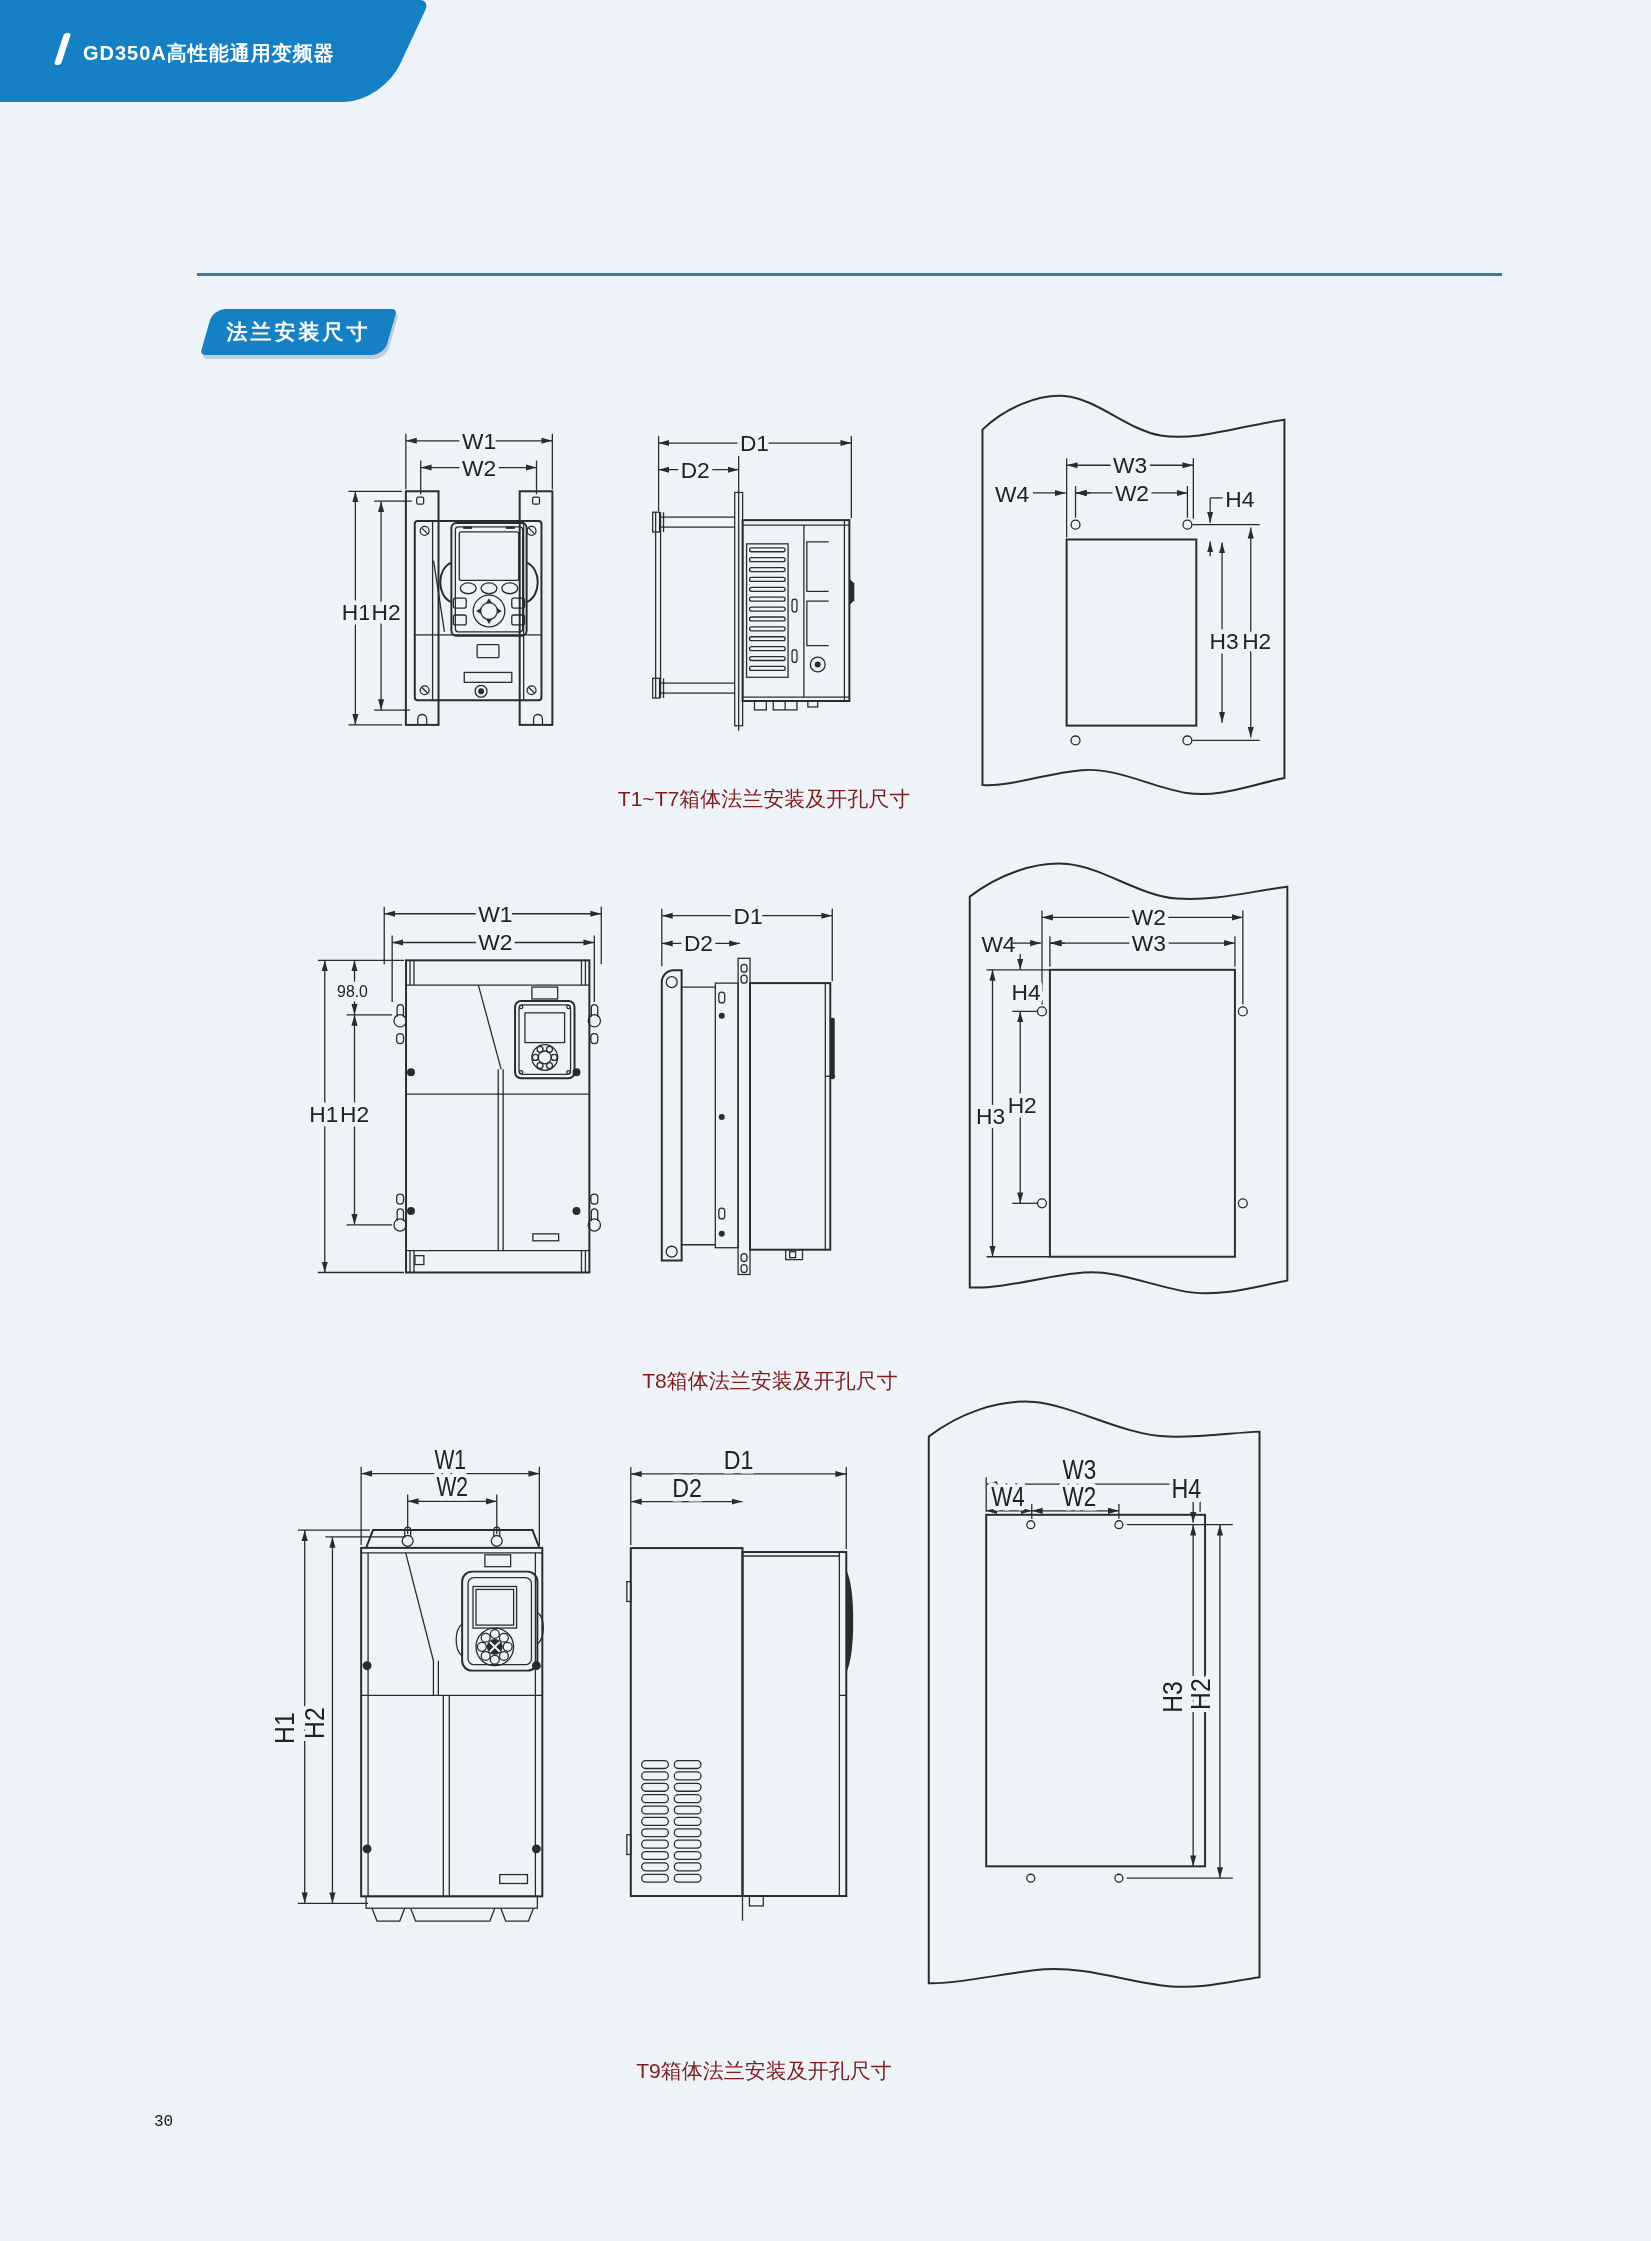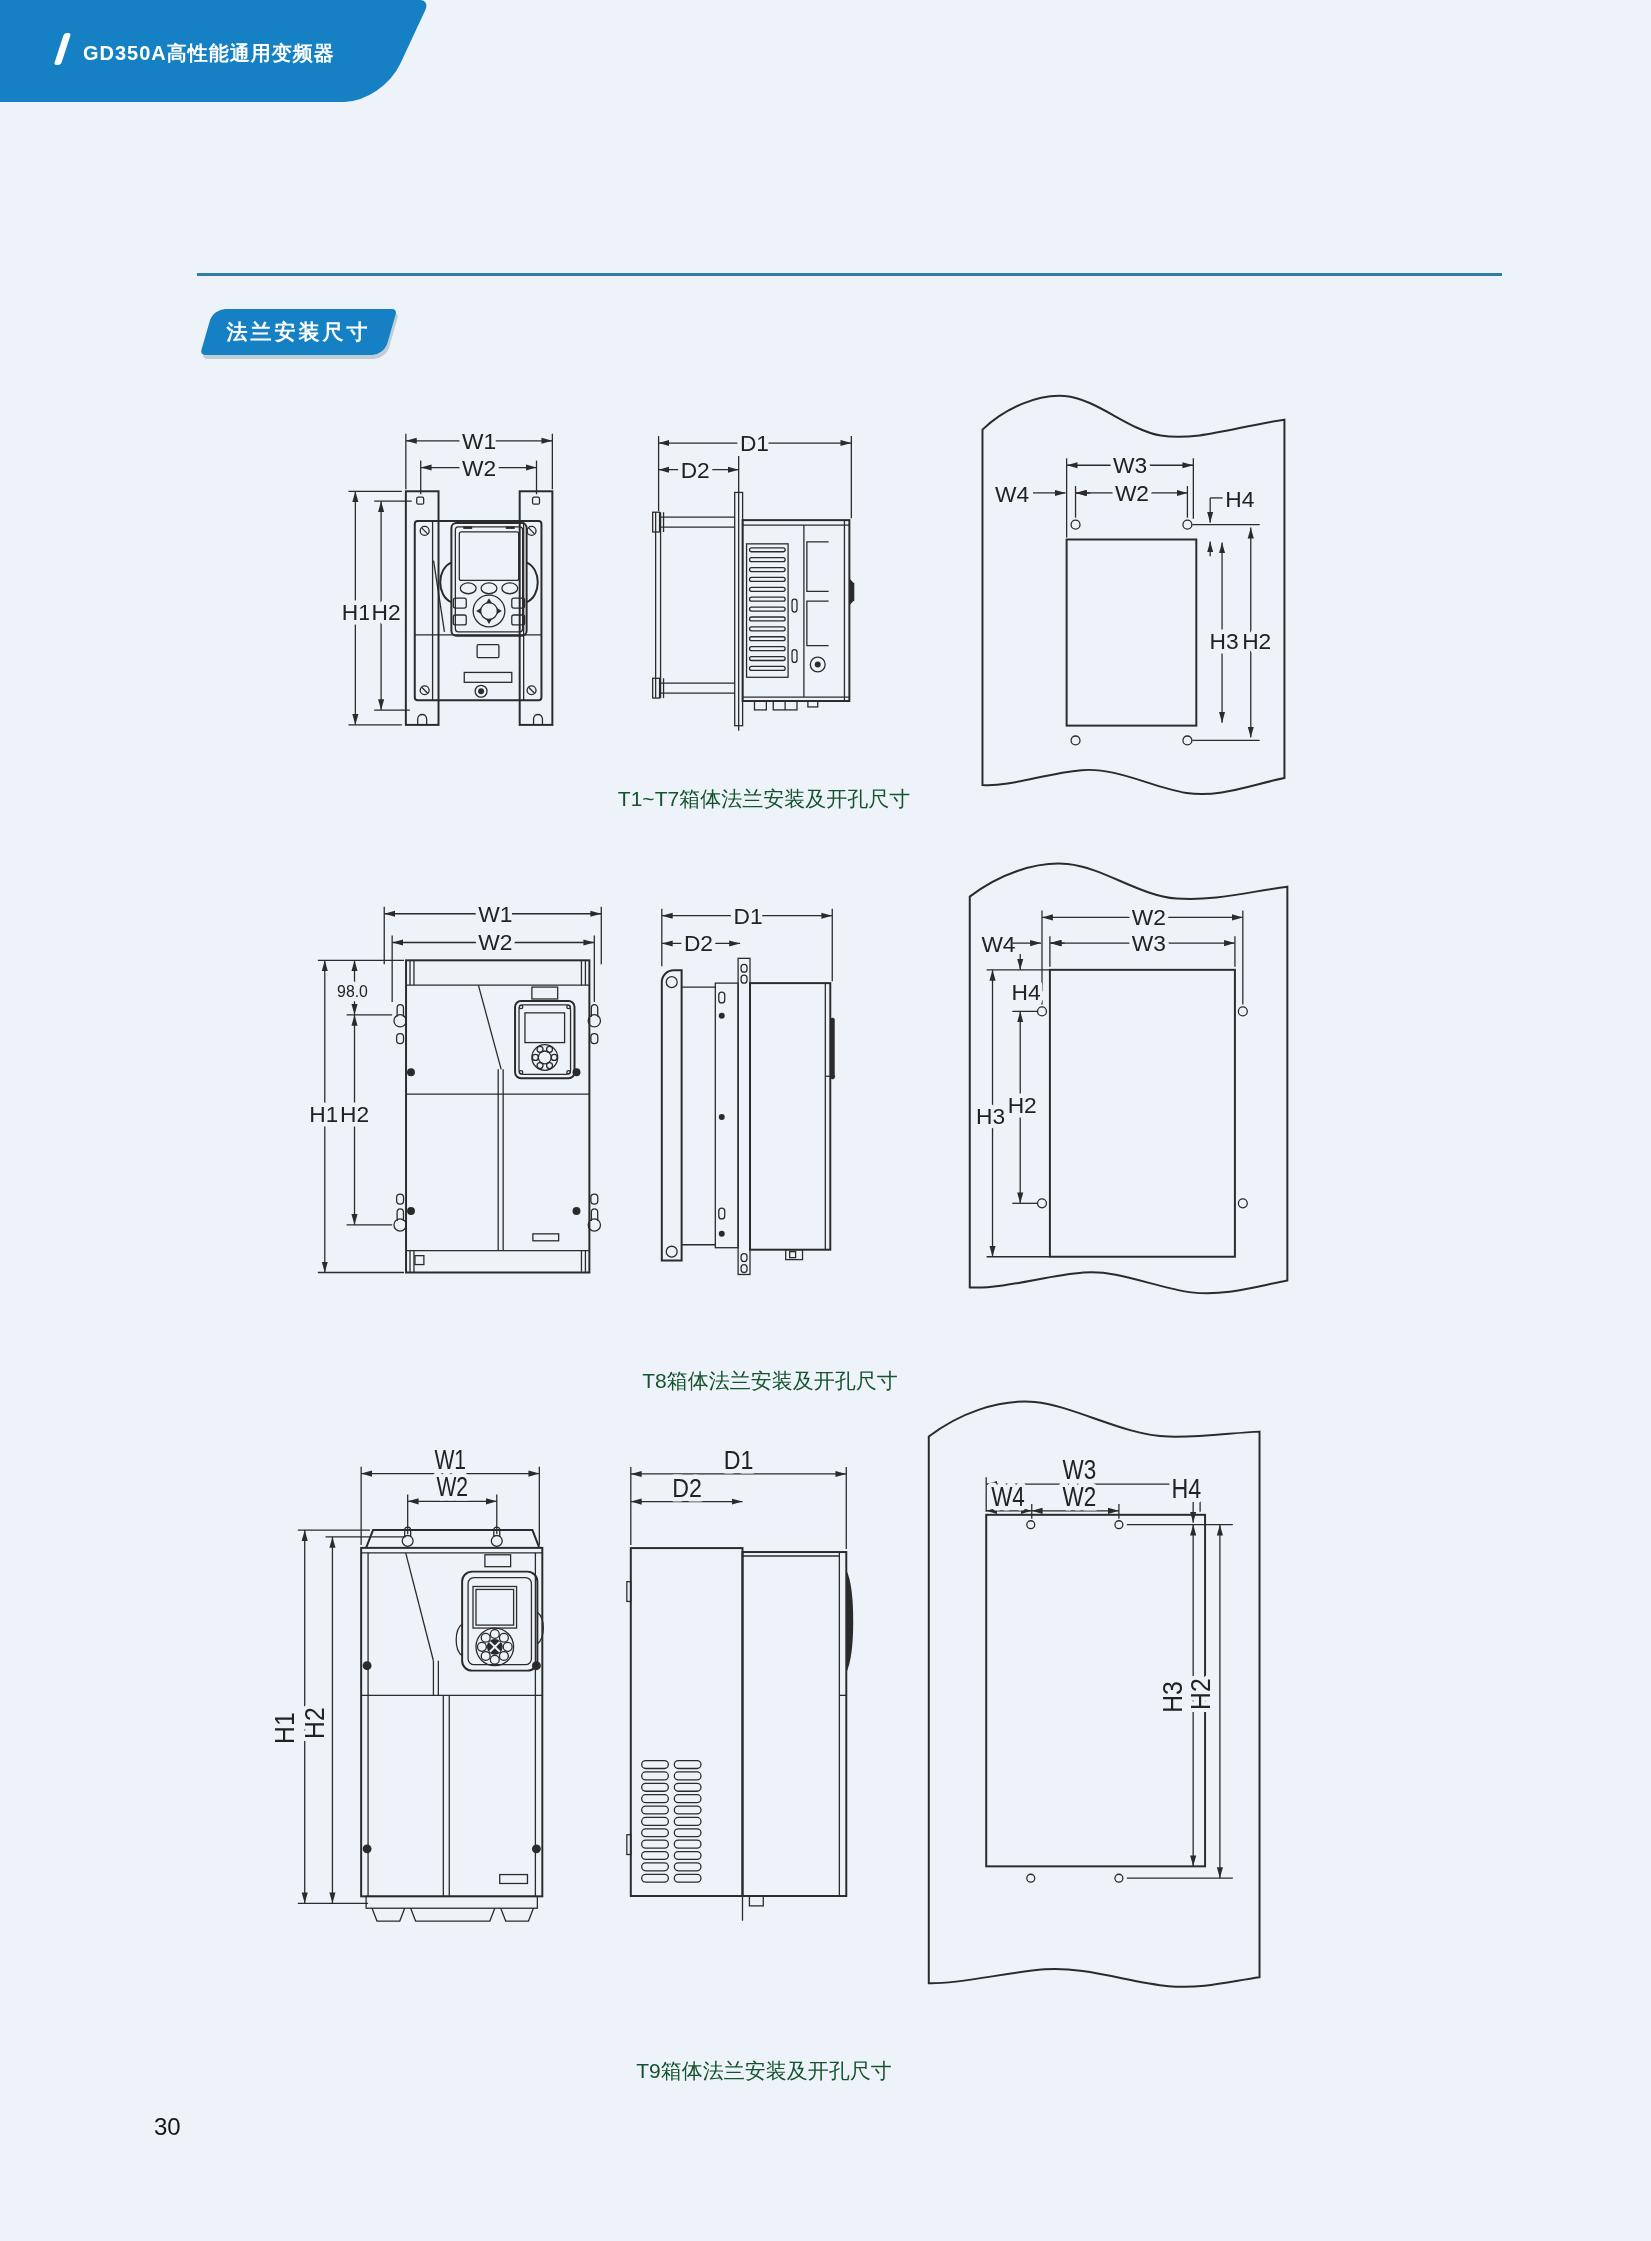--- a/index.html
+++ b/index.html
@@ -16,22 +16,22 @@
                 font-weight:700;letter-spacing:1px;white-space:nowrap;}
   
   .rule{position:absolute;left:197px;top:273px;width:1305px;height:3px;background:#2e7fa3;}
   
   .tag{position:absolute;left:200px;top:309px;width:184px;height:46px;background:#1581c4;
        transform:skewX(-16deg);transform-origin:bottom left;
        border-radius:12px 5px 12px 5px;box-shadow:3px 4px 0 rgba(140,160,176,.45);}
   .tag-inner{position:absolute;left:0;top:0;width:100%;height:100%;display:flex;
              align-items:center;justify-content:center;transform:skewX(16deg);
              color:#fff;font-size:21px;font-weight:700;letter-spacing:3px;white-space:nowrap;}
-  .cap{position:absolute;transform:translateX(-50%);color:#14532d;font-size:21px;white-space:nowrap;}
-  .pageno{position:absolute;left:154px;top:2113px;color:#161616;font-size:24px;}
+  .cap{position:absolute;transform:translateX(-50%);color:#7f1d1d;font-size:21px;white-space:nowrap;}
+  .pageno{position:absolute;left:154px;top:2113px;color:#161616;font-size:16px;font-family:Liberation Mono, monospace;}
   svg{position:absolute;overflow:visible;}
   .ln{stroke:#2b2b2b;stroke-width:1.3;fill:none;}
   .ol{stroke:#2b2b2b;stroke-width:2;fill:none;}
   .dm{stroke:#2b2b2b;stroke-width:1.3;fill:none;marker-start:url(#arr);marker-end:url(#arr);}
   .ae{stroke:#2b2b2b;stroke-width:1.3;fill:none;marker-end:url(#arr);}
   .as{stroke:#2b2b2b;stroke-width:1.3;fill:none;marker-start:url(#arr);}
   .fillk{fill:#2b2b2b;stroke:none;}
   text.dt{font-family:"Liberation Sans",sans-serif;font-size:23px;fill:#222;text-anchor:middle;
           paint-order:stroke;stroke:#edf3f8;stroke-width:9px;stroke-linejoin:round;}
   text.sm{font-size:16px;}

